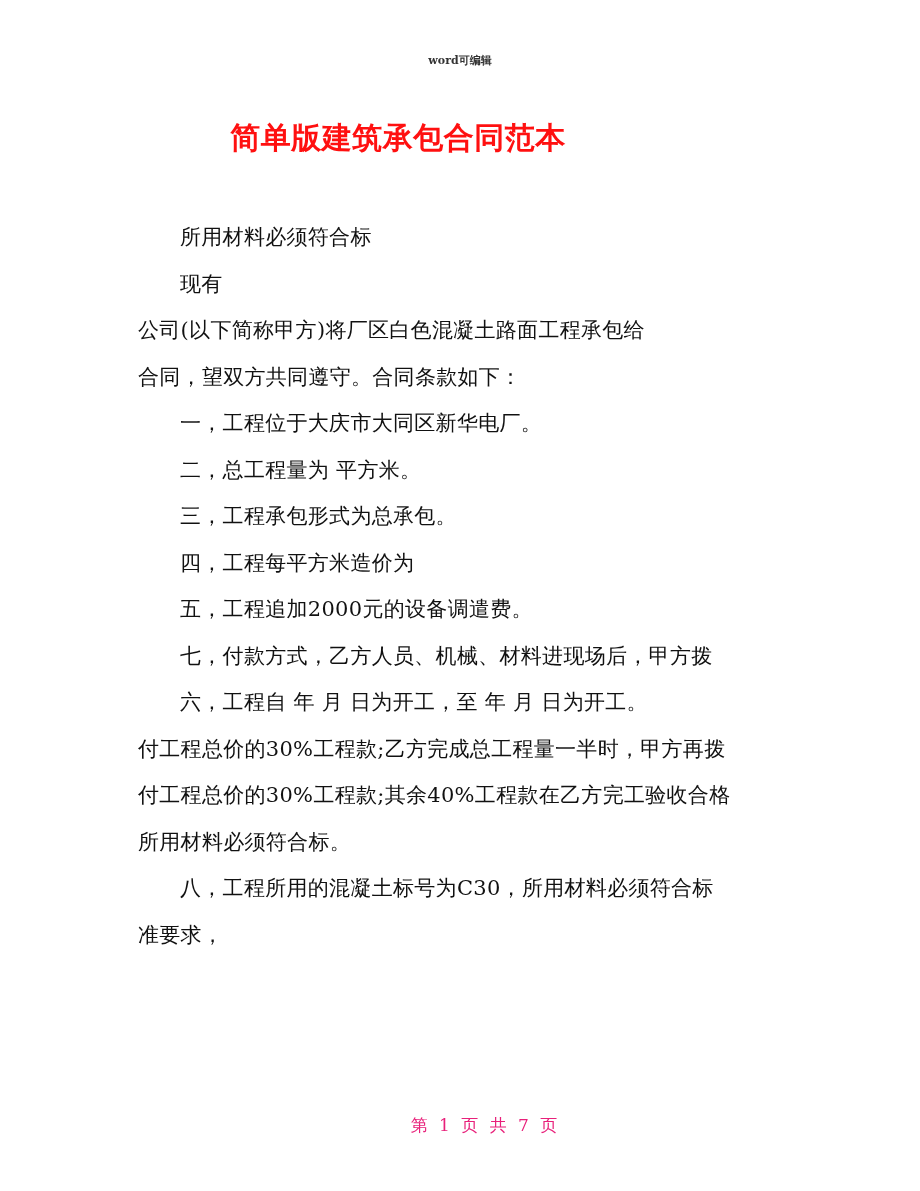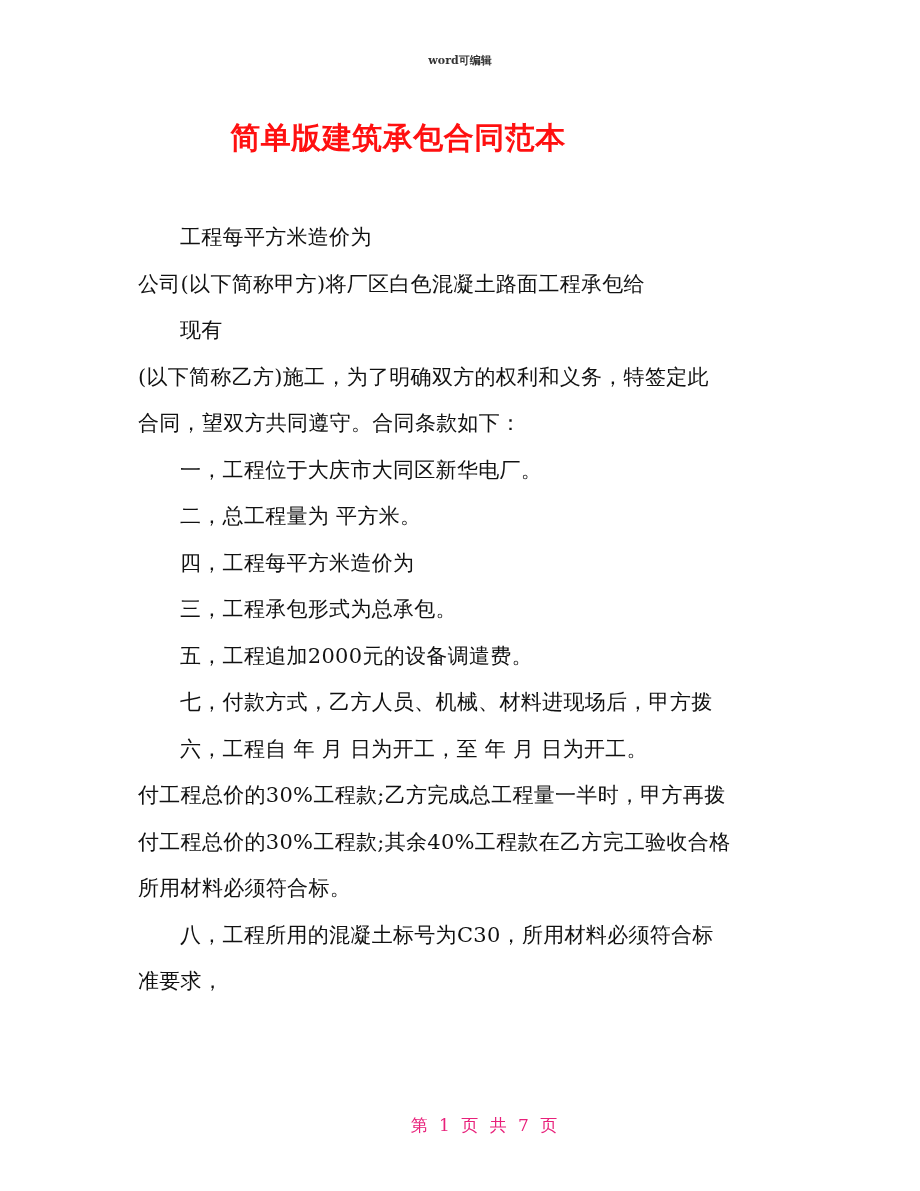--- a/index.html
+++ b/index.html
@@ -18,29 +18,28 @@
               font-size: 17px; color: #e8207a; word-spacing: 6px; padding-left: 24px; }
   </style>
 </head>
 <body>
 
 <div class="header-note">word可编辑</div>
 
 <div class="title">简单版建筑承包合同范本</div>
 
 <div class="body">
-  <div class="line indent">工程每平方米造价为</div>
+  <div class="line indent">所用材料必须符合标</div>
+  <div class="line indent">现有</div>
   <div class="line">公司(以下简称甲方)将厂区白色混凝土路面工程承包给</div>
-  <div class="line indent">现有</div>
-  <div class="line">(以下简称乙方)施工，为了明确双方的权利和义务，特签定此</div>
   <div class="line">合同，望双方共同遵守。合同条款如下：</div>
   <div class="line indent">一，工程位于大庆市大同区新华电厂。</div>
   <div class="line indent">二，总工程量为 平方米。</div>
+  <div class="line indent">三，工程承包形式为总承包。</div>
   <div class="line indent">四，工程每平方米造价为</div>
-  <div class="line indent">三，工程承包形式为总承包。</div>
   <div class="line indent">五，工程追加2000元的设备调遣费。</div>
   <div class="line indent">七，付款方式，乙方人员、机械、材料进现场后，甲方拨</div>
   <div class="line indent">六，工程自 年 月 日为开工，至 年 月 日为开工。</div>
   <div class="line">付工程总价的30%工程款;乙方完成总工程量一半时，甲方再拨</div>
   <div class="line">付工程总价的30%工程款;其余40%工程款在乙方完工验收合格</div>
   <div class="line">所用材料必须符合标。</div>
   <div class="line indent">八，工程所用的混凝土标号为C30，所用材料必须符合标</div>
   <div class="line">准要求，</div>
 </div>
 

